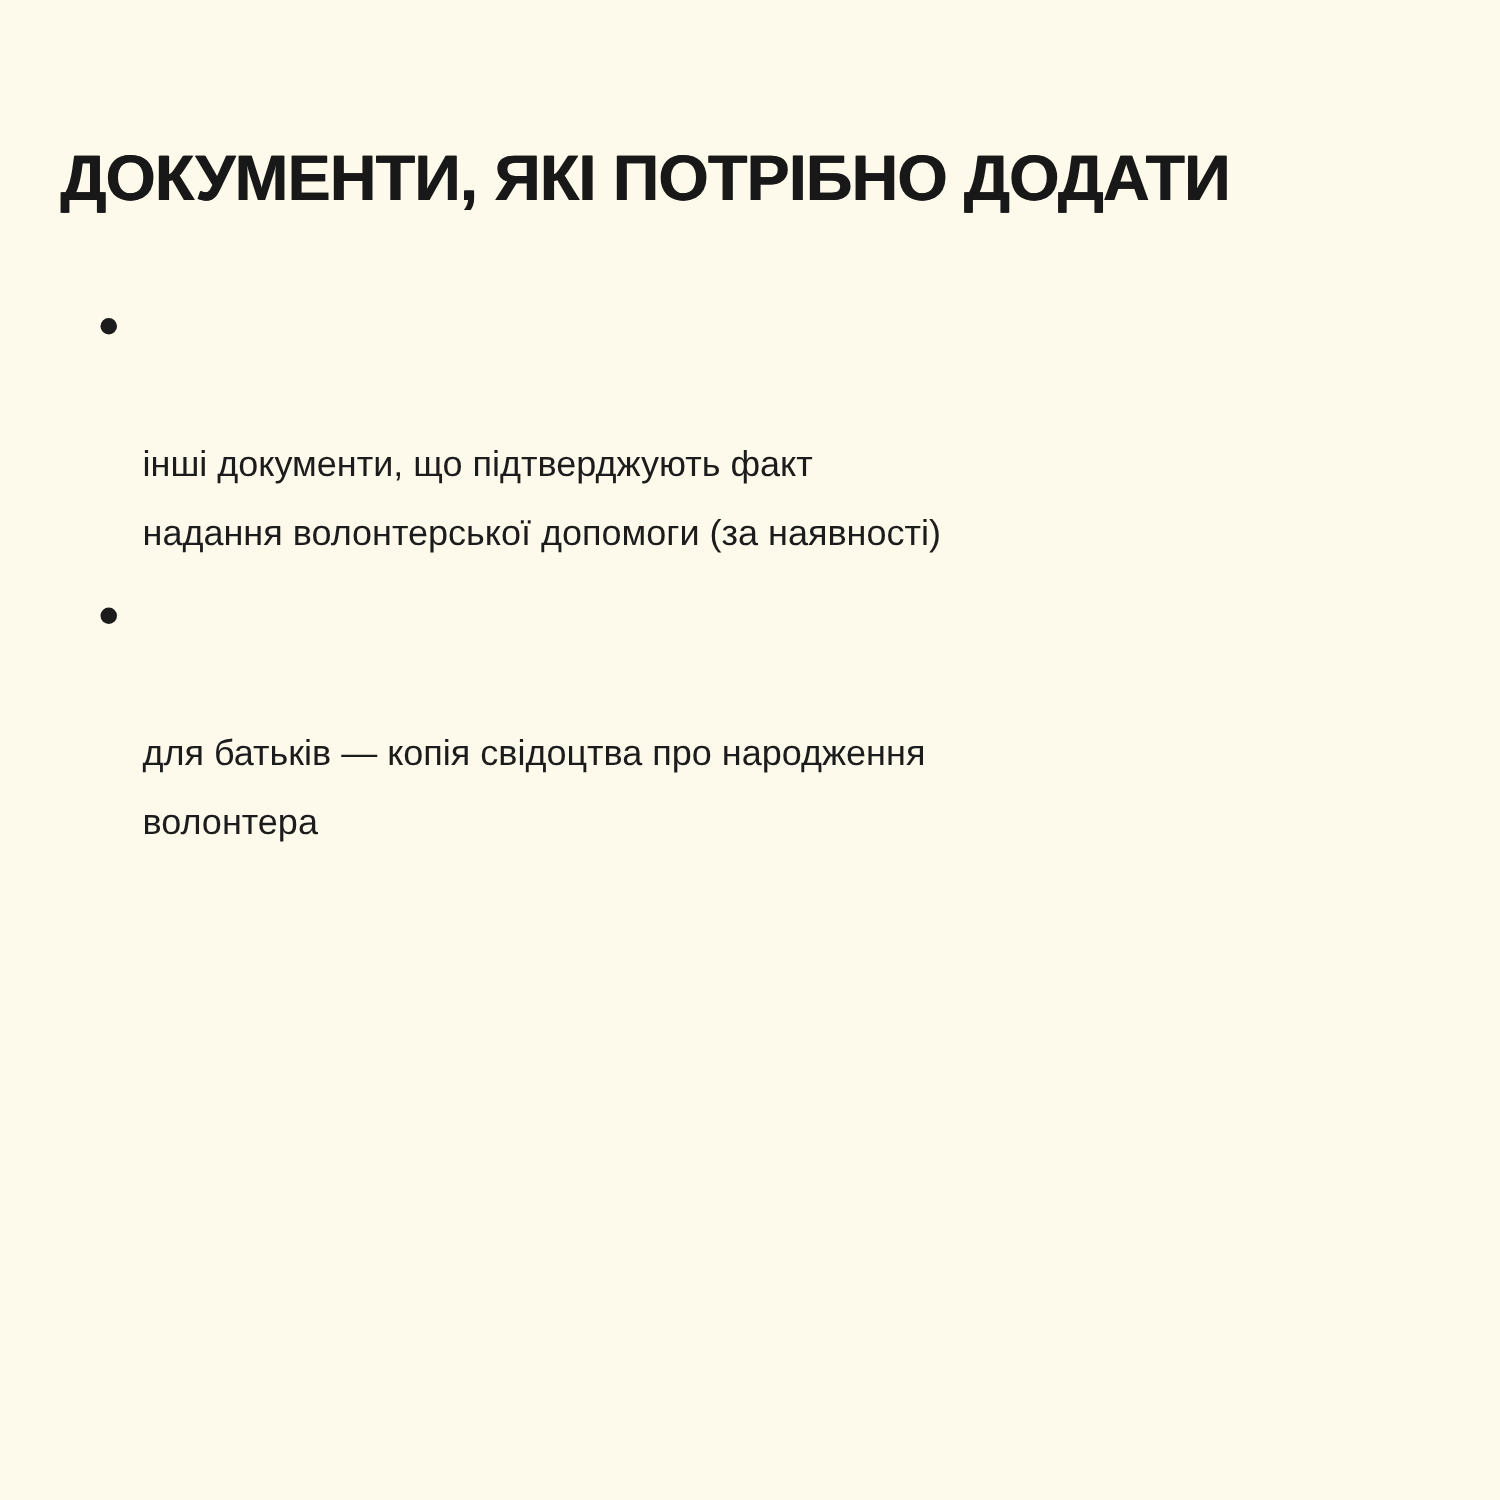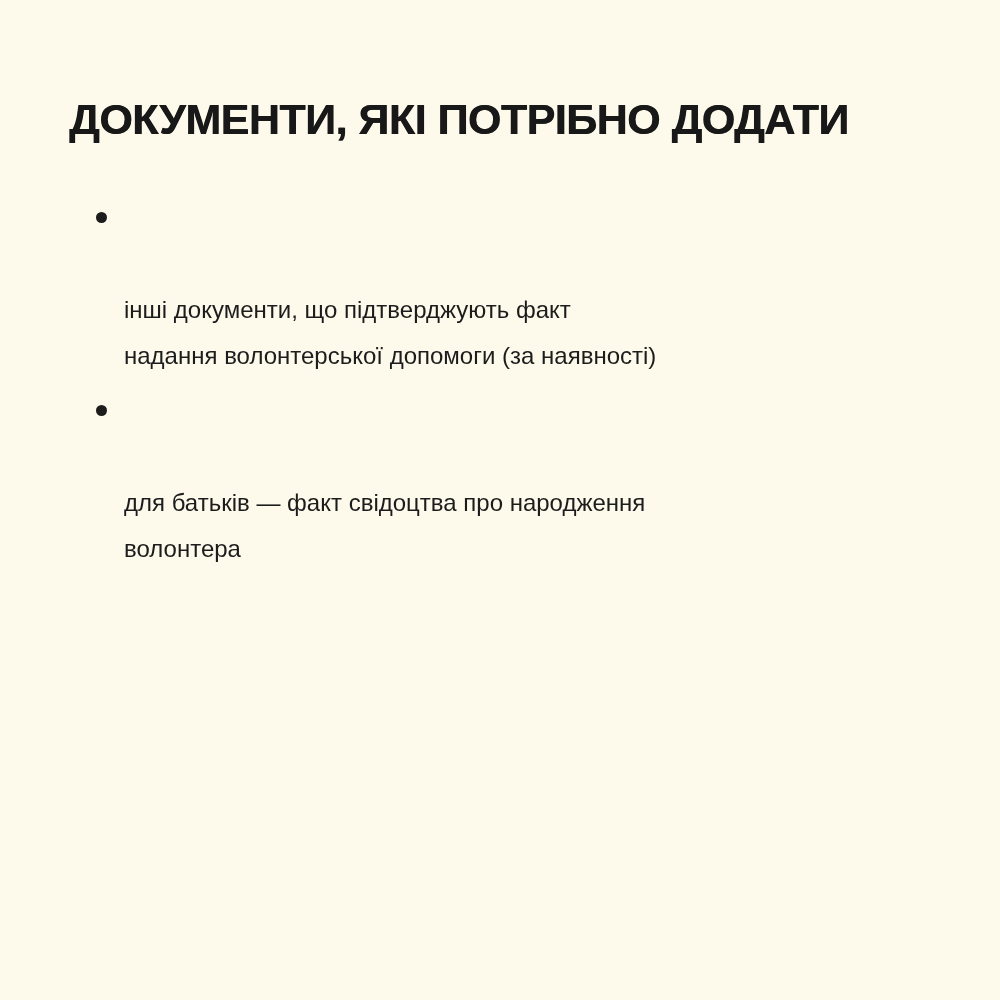--- a/index.html
+++ b/index.html
@@ -12,21 +12,21 @@
   html,body{width:1000px;height:1000px;}
   body{
     background:var(--bg);
     font-family:"Liberation Sans", sans-serif;
     color:var(--ink);
     overflow:hidden;
   }
   .poster{
     width:1000px;
     height:1000px;
-    padding:88px 90px 0 69px;
+    padding:88px 90px 0 40px;
   }
   .title{
     font-weight:bold;
     font-size:43px;
     line-height:63px;
     letter-spacing:-0.5px;
     color:var(--ink);
     text-shadow:0.6px 0 0 currentColor; 
     white-space:nowrap;
   }
@@ -71,21 +71,21 @@
   </h1>
 
   <ul class="bullet-list">
       <li class="bullet-item">
       <span class="dot"></span>
       <span>інші документи, що підтверджують факт
 надання волонтерської допомоги (за наявності)</span>
     </li>
       <li class="bullet-item">
       <span class="dot"></span>
-      <span>для батьків — факт свідоцтва про народження
+      <span>для батьків — копія свідоцтва про народження
 волонтера</span>
     </li>
       <li class="bullet-item">
       
       
     </li>
     </ul>
 
 </div>
 

